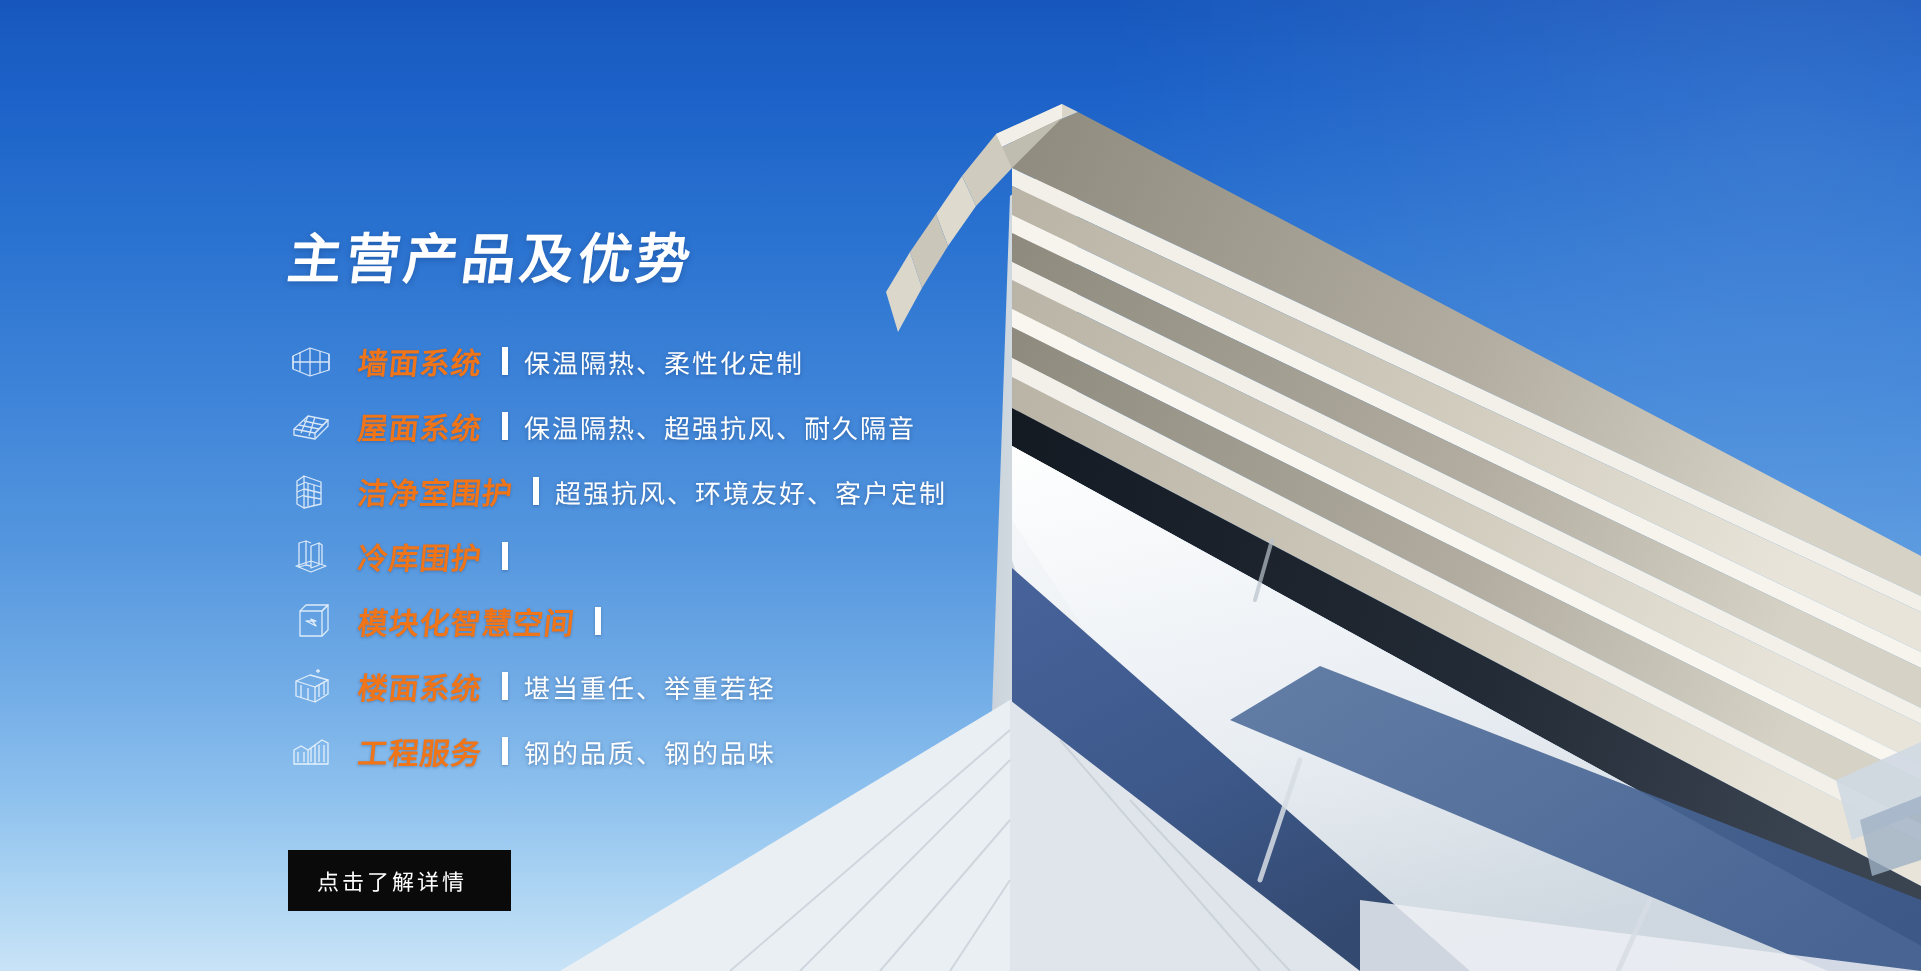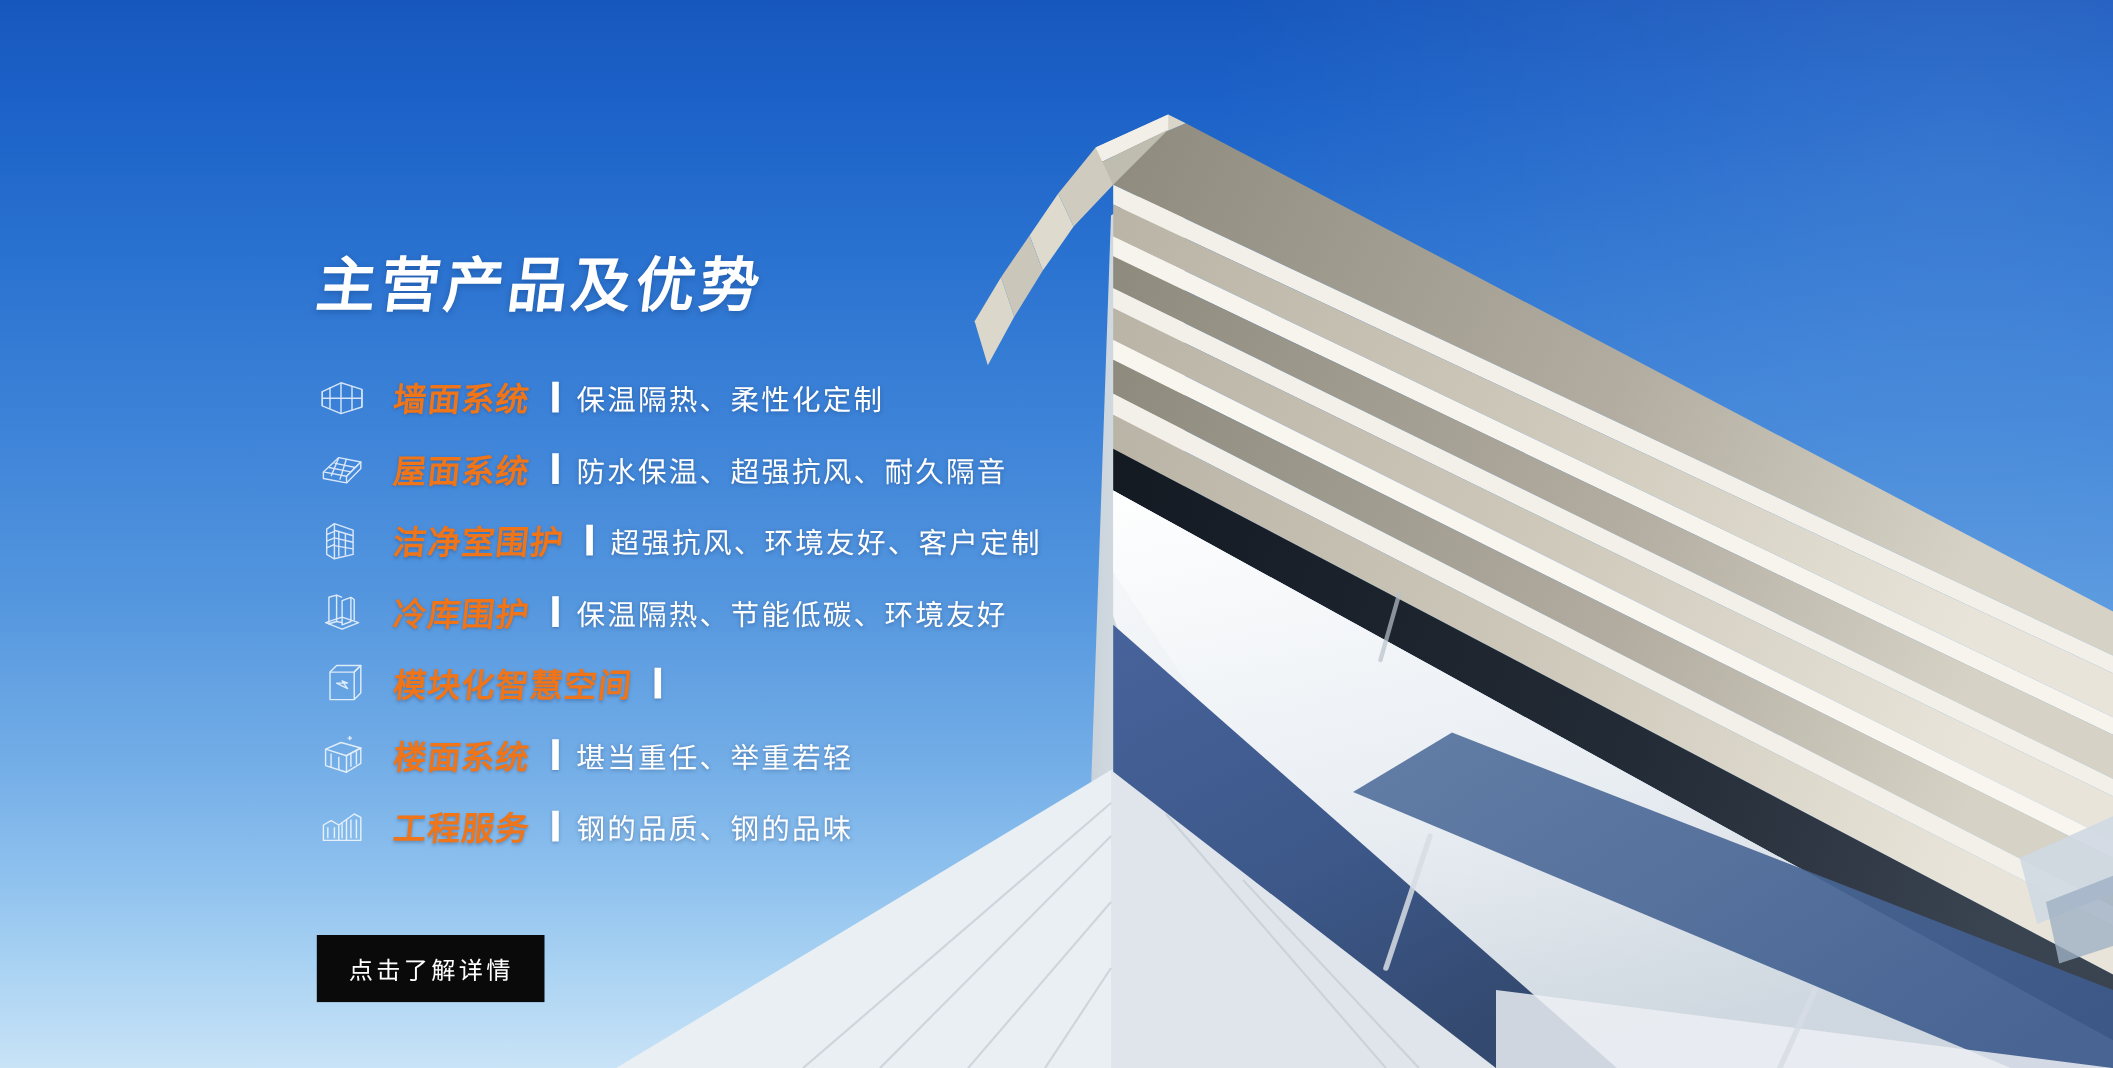--- a/index.html
+++ b/index.html
@@ -119,21 +119,21 @@
   }
 
   #cta {
     display: inline-block;
     margin-top: 36px;
     margin-left: 0;
     background: #0a0a0a;
     color: #ffffff;
     font-size: 22px;
     letter-spacing: 3px;
-    padding: 14px 28px 15px 29px;
+    padding: 14px 44px 15px 29px;
     border: none;
     cursor: pointer;
     font-family: "DejaVu Sans", "Liberation Sans", sans-serif;
   }
   #cta-wrap { margin-top: 30px; }
 </style>
 </head>
 <body>
 
 <div id="stage">
@@ -290,21 +290,21 @@
             <svg width="46" height="46" viewBox="0 0 46 46" fill="none" stroke="#ffffff" stroke-width="1.3" stroke-linejoin="round" opacity="0.9">
               <path d="M6 26 L20 13 L40 17 L27 30 Z"></path>
               <path d="M6 26 L6 32 L27 36 L27 30"></path>
               <path d="M27 30 L40 17 L40 23 L27 36"></path>
               <path d="M11 22 L31 26 M16 18 L35 22"></path>
               <path d="M20 13 L13 30 M27 14 L21 33"></path>
             </svg>
           </span>
           <span class="pname">屋面系统</span>
           <span class="pbar"></span>
-          <span class="pdesc">防水保温、超强抗风、耐久隔音</span>
+          <span class="pdesc">保温隔热、超强抗风、耐久隔音</span>
         </div>
 
         <div class="prow">
           <span class="picon">
             <svg width="46" height="46" viewBox="0 0 46 46" fill="none" stroke="#ffffff" stroke-width="1.3" stroke-linejoin="round" opacity="0.9">
               <path d="M16 8 L33 14 L33 36 L16 40 Z"></path>
               <path d="M16 8 L9 13 L9 36 L16 40"></path>
               <path d="M9 18 L16 15 M9 24 L16 21 M9 30 L16 27"></path>
               <path d="M20 15 L20 38 M26 17 L26 37"></path>
               <path d="M16 14 L33 19 M16 21 L33 25 M16 28 L33 31"></path>
@@ -320,21 +320,20 @@
             <svg width="46" height="46" viewBox="0 0 46 46" fill="none" stroke="#ffffff" stroke-width="1.3" stroke-linejoin="round" opacity="0.9">
               <path d="M11 10 L18 8 L18 32 L11 34 Z"></path>
               <path d="M23 13 L31 10 L31 32 L23 35 Z"></path>
               <path d="M8 33 L23 39 L38 33 L23 28 Z"></path>
               <path d="M18 8 L23 10 M18 32 L23 33"></path>
               <path d="M31 10 L34 12 L34 31"></path>
             </svg>
           </span>
           <span class="pname">冷库围护</span>
           <span class="pbar"></span>
-          <span class="pdesc">保温隔热、节能低碳、环境友好</span>
         </div>
 
         <div class="prow">
           <span class="picon">
             <svg width="46" height="46" viewBox="0 0 46 46" fill="none" stroke="#ffffff" stroke-width="1.3" stroke-linejoin="round" opacity="0.9">
               <path d="M12 13 L34 13 L34 38 L12 38 Z"></path>
               <path d="M12 13 L18 7 L40 7 L34 13"></path>
               <path d="M34 13 L40 7 L40 32 L34 38"></path>
               <path d="M18 23 L28 28 L23 21 L28 23 Z"></path>
             </svg>

